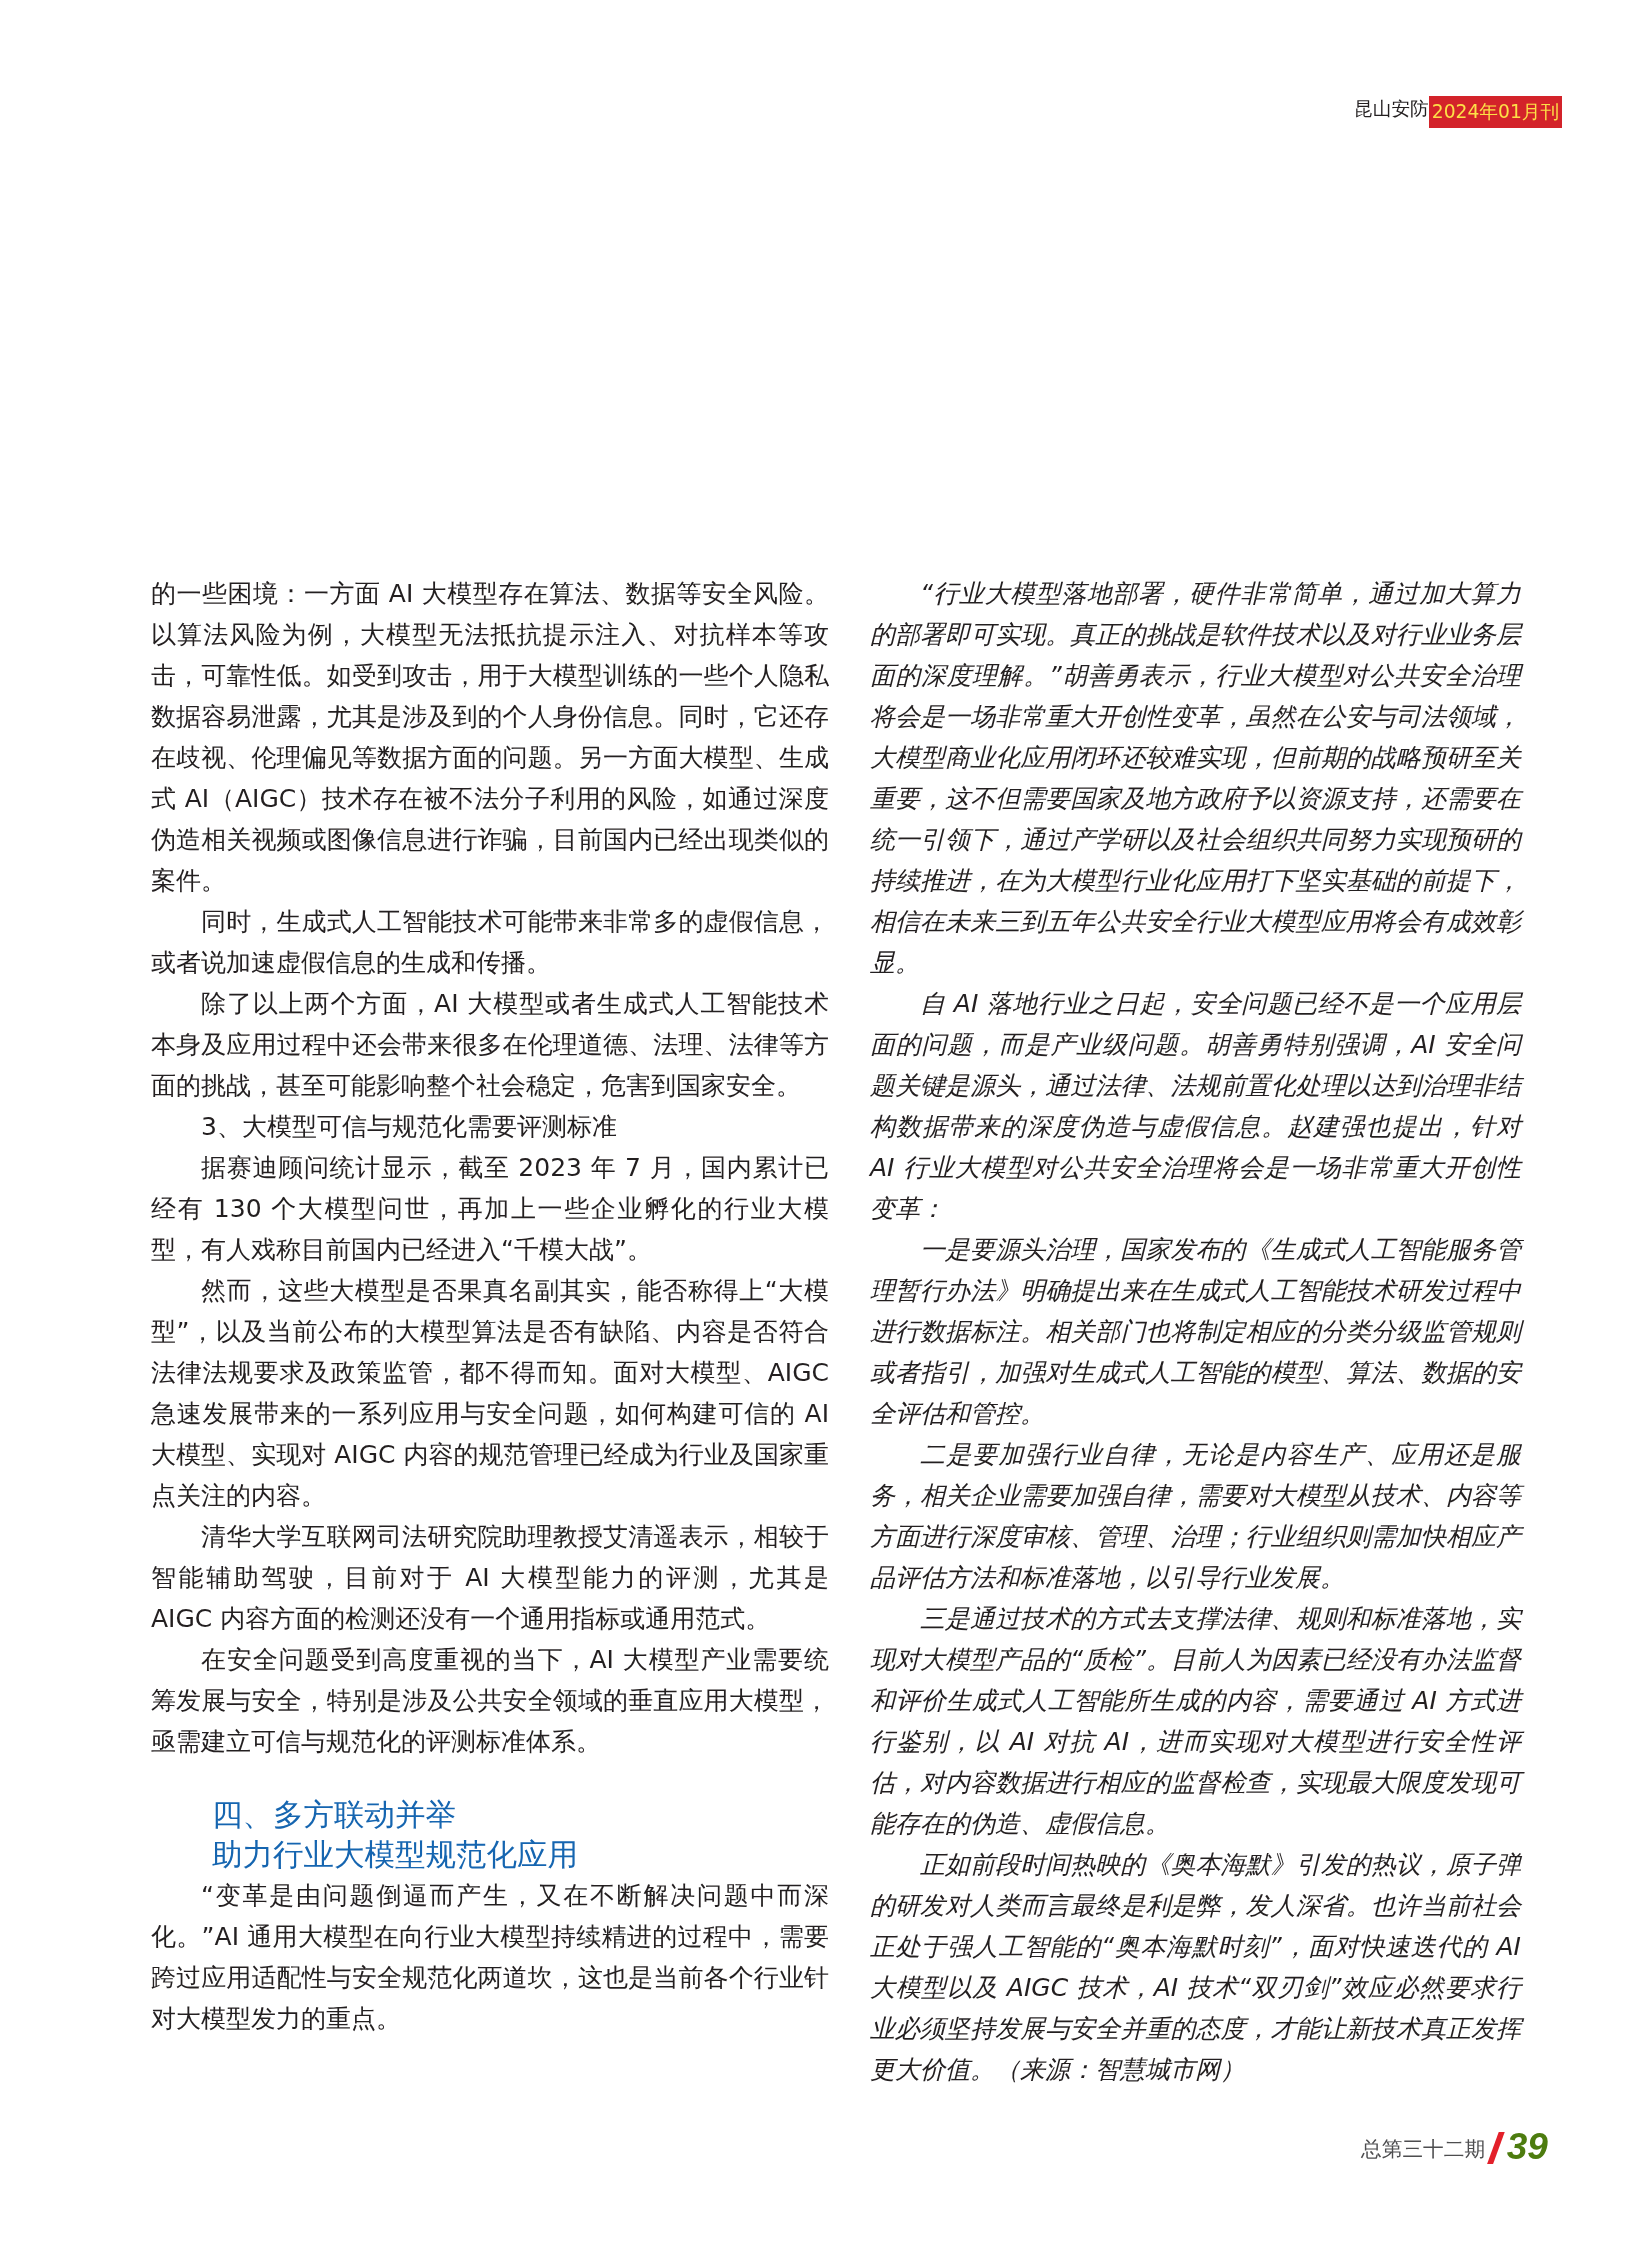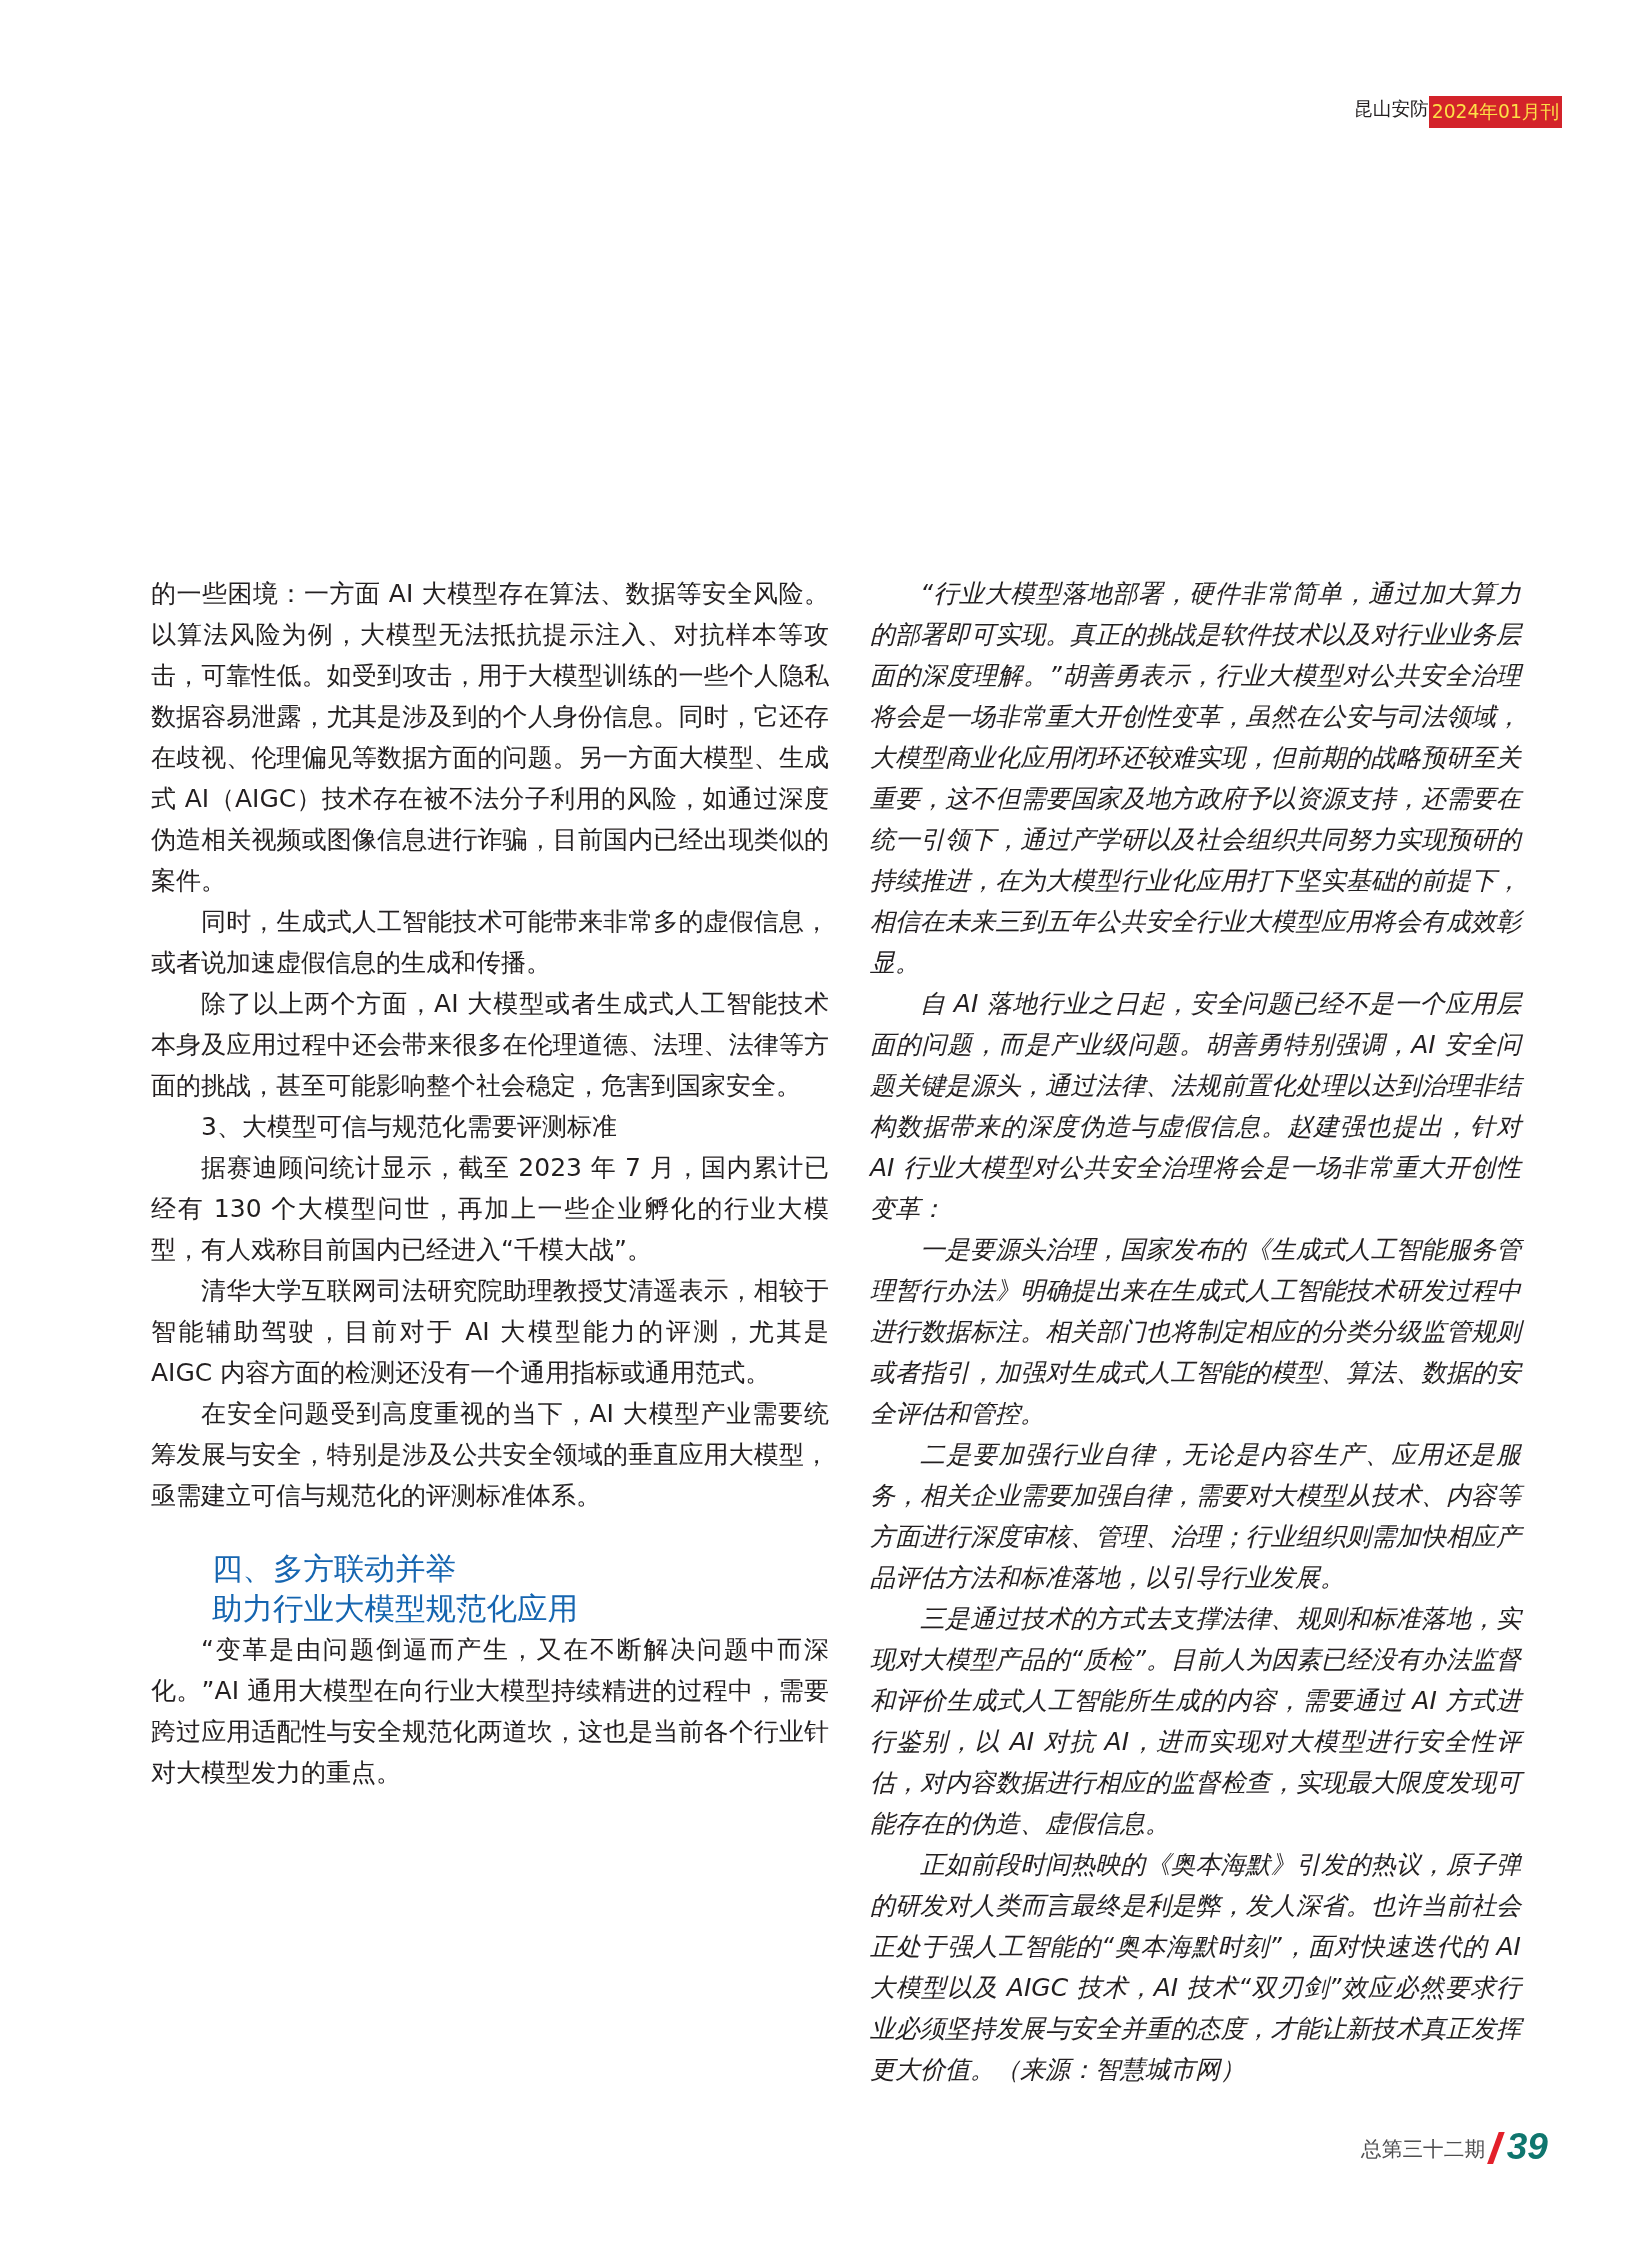--- a/index.html
+++ b/index.html
@@ -14,36 +14,37 @@
   .col.right { left:870px; width:651px;font-style:italic; }
   .col p { margin:0; }
   .col p.indent { text-indent:2em; }
   .col p.subhead { text-indent:2em; }
   .col .gap { height:32.5px; }
   .section-title { color:#1565b0; font-size:30.5px; line-height:40px; margin:0 0 0 2em; font-weight:normal; }
   .section-title span { display:block; }
   .footer { position:absolute; top:2128px; left:1361px; display:flex; align-items:flex-end; white-space:nowrap; }
   .footer .issue-no { font-size:20.7px; color:#4d4d4f; margin-right:3.9px; line-height:31.5px; }
   .footer .slash { width:5.9px; height:31.5px; background:#e3202a; transform:skewX(-20deg); margin:0 7.9px 2px 3.9px; }
-  .footer .page-no { font-size:37px; font-weight:bold; font-style:italic; color:#0f766e; line-height:37px; font-family:"Liberation Sans",sans-serif; }
+  .footer .page-no { font-size:37px; font-weight:bold; font-style:italic; color:#4d7c0f; line-height:37px; font-family:"Liberation Sans",sans-serif; }
 </style>
 </head>
 <body>
 
 <div class="header">
   <span class="pub">昆山安防</span>
   <span class="issue">2024年01月刊</span>
 </div>
 
 <div class="col left">
   <p>的一些困境：一方面 AI 大模型存在算法、数据等安全风险。以算法风险为例，大模型无法抵抗提示注入、对抗样本等攻击，可靠性低。如受到攻击，用于大模型训练的一些个人隐私数据容易泄露，尤其是涉及到的个人身份信息。同时，它还存在歧视、伦理偏见等数据方面的问题。另一方面大模型、生成式 AI（AIGC）技术存在被不法分子利用的风险，如通过深度伪造相关视频或图像信息进行诈骗，目前国内已经出现类似的案件。</p>
   <p class="indent">同时，生成式人工智能技术可能带来非常多的虚假信息，或者说加速虚假信息的生成和传播。</p>
   <p class="indent">除了以上两个方面，AI 大模型或者生成式人工智能技术本身及应用过程中还会带来很多在伦理道德、法理、法律等方面的挑战，甚至可能影响整个社会稳定，危害到国家安全。</p>
   <p class="subhead">3、大模型可信与规范化需要评测标准</p>
   <p class="indent">据赛迪顾问统计显示，截至 2023 年 7 月，国内累计已经有 130 个大模型问世，再加上一些企业孵化的行业大模型，有人戏称目前国内已经进入“千模大战”。</p>
+  <p class="indent">然而，这些大模型是否果真名副其实，能否称得上“大模型”，以及当前公布的大模型算法是否有缺陷、内容是否符合法律法规要求及政策监管，都不得而知。面对大模型、AIGC 急速发展带来的一系列应用与安全问题，如何构建可信的 AI 大模型、实现对 AIGC 内容的规范管理已经成为行业及国家重点关注的内容。</p>
   <p class="indent">清华大学互联网司法研究院助理教授艾清遥表示，相较于智能辅助驾驶，目前对于 AI 大模型能力的评测，尤其是 AIGC 内容方面的检测还没有一个通用指标或通用范式。</p>
   <p class="indent">在安全问题受到高度重视的当下，AI 大模型产业需要统筹发展与安全，特别是涉及公共安全领域的垂直应用大模型，亟需建立可信与规范化的评测标准体系。</p>
   <div class="gap"></div>
   <h2 class="section-title">
     <span>四、多方联动并举</span>
     <span>助力行业大模型规范化应用</span>
   </h2>
   <p class="indent">“变革是由问题倒逼而产生，又在不断解决问题中而深化。”AI 通用大模型在向行业大模型持续精进的过程中，需要跨过应用适配性与安全规范化两道坎，这也是当前各个行业针对大模型发力的重点。</p>
 </div>
 

